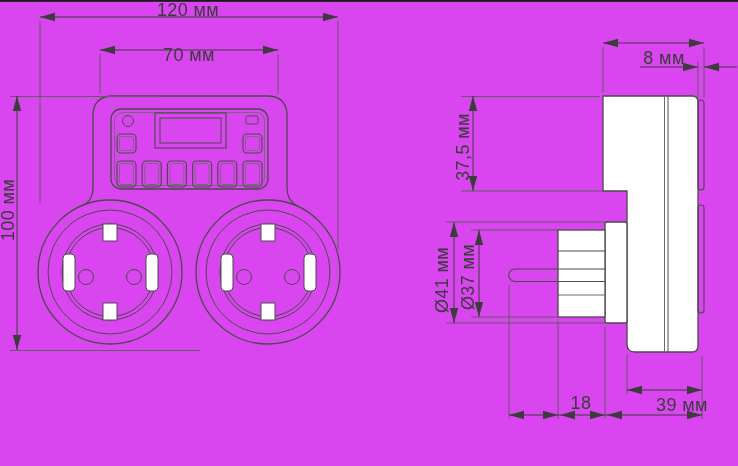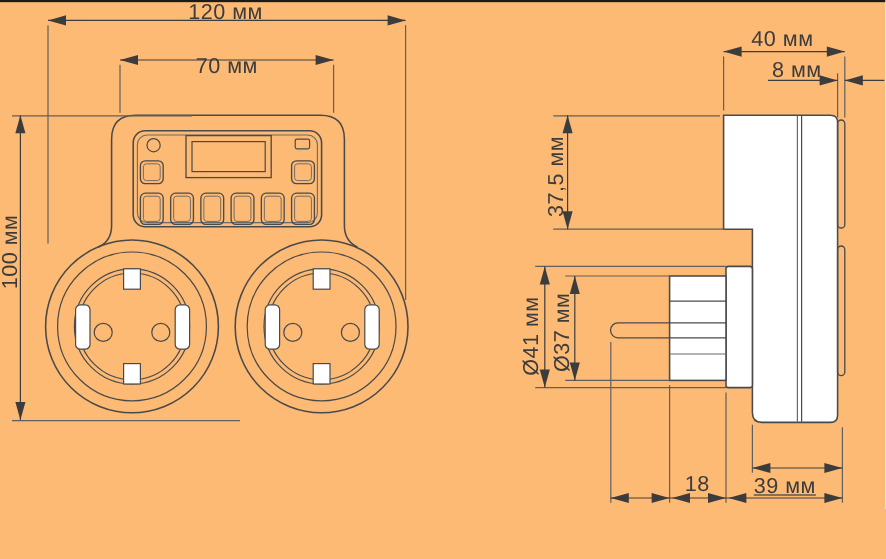--- a/index.html
+++ b/index.html
@@ -1,19 +1,19 @@
 <!DOCTYPE html>
 <html><head>
 <meta charset="utf-8">
 <style>
   html,body{margin:0;padding:0;background:#fff;}
   #canvas{
     position:relative;
     width:738px;height:466px;
-    background:#fdba74;
+    background:#d946ef;
     overflow:hidden;
     font-family:"Liberation Sans", sans-serif;
   }
   #canvas svg{position:absolute;left:0;top:0;}
   .dim-label{
     position:absolute;
     font-size:18px;
     line-height:20px;
     color:#3c3c3c;
     letter-spacing:0.4px;
@@ -181,22 +181,21 @@
       <polygon points="627,390 642,385.8 642,394.2"></polygon>
           <polygon points="702,390 687,385.8 687,394.2"></polygon>
     </g>
   </g>
 </svg>
 
 <div class="dim-label" style="left:138px;top:0px;">120 мм</div>
 <div class="dim-label" style="left:139px;top:45px;">70 мм</div>
 <div class="dim-label rot" style="left:-42px;top:200px;">100 мм</div>
 
-<div class="dim-label" style="left:602px;top:22px;">40 мм</div>
 <div class="dim-label" style="left:614px;top:48px;">8 мм</div>
 <div class="dim-label rot" style="left:413px;top:137px;">37,5 мм</div>
 <div class="dim-label rot" style="left:392px;top:270px;">Ø41 мм</div>
 <div class="dim-label rot" style="left:418px;top:267px;">Ø37 мм</div>
 
 <div class="dim-label" style="left:531px;top:393px;">18</div>
-<div class="dim-label" style="left:604px;top:395px;text-decoration:underline;">39 мм</div>
+<div class="dim-label" style="left:632px;top:395px;">39 мм</div>
 
 </div>
 
 </body></html>

